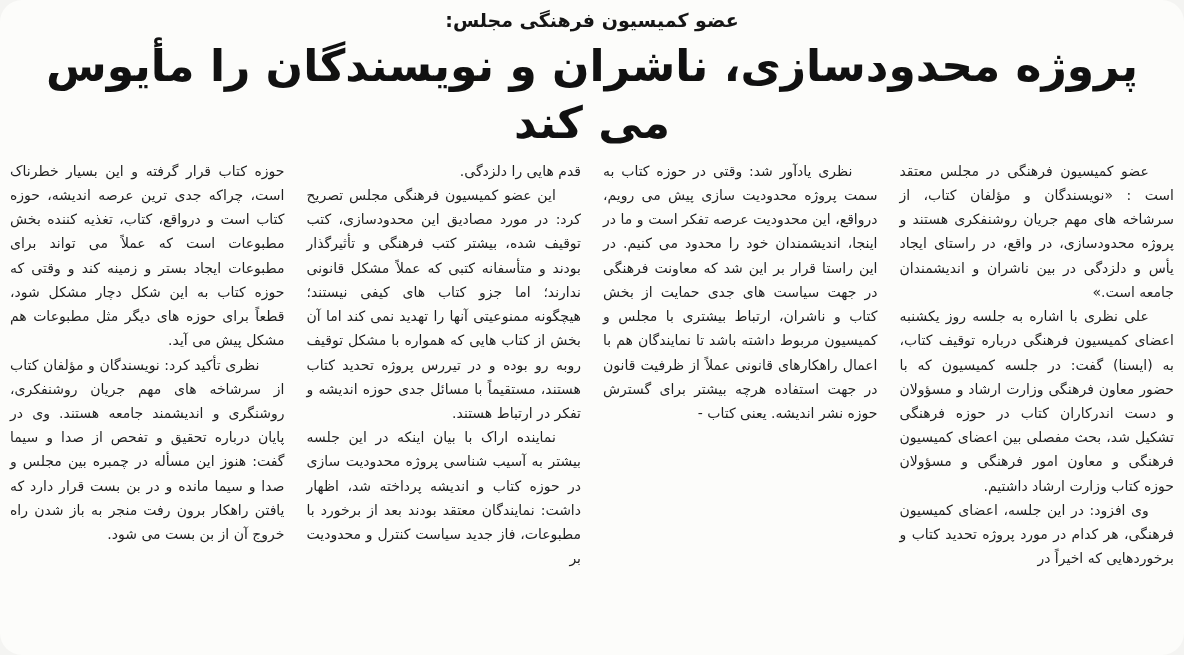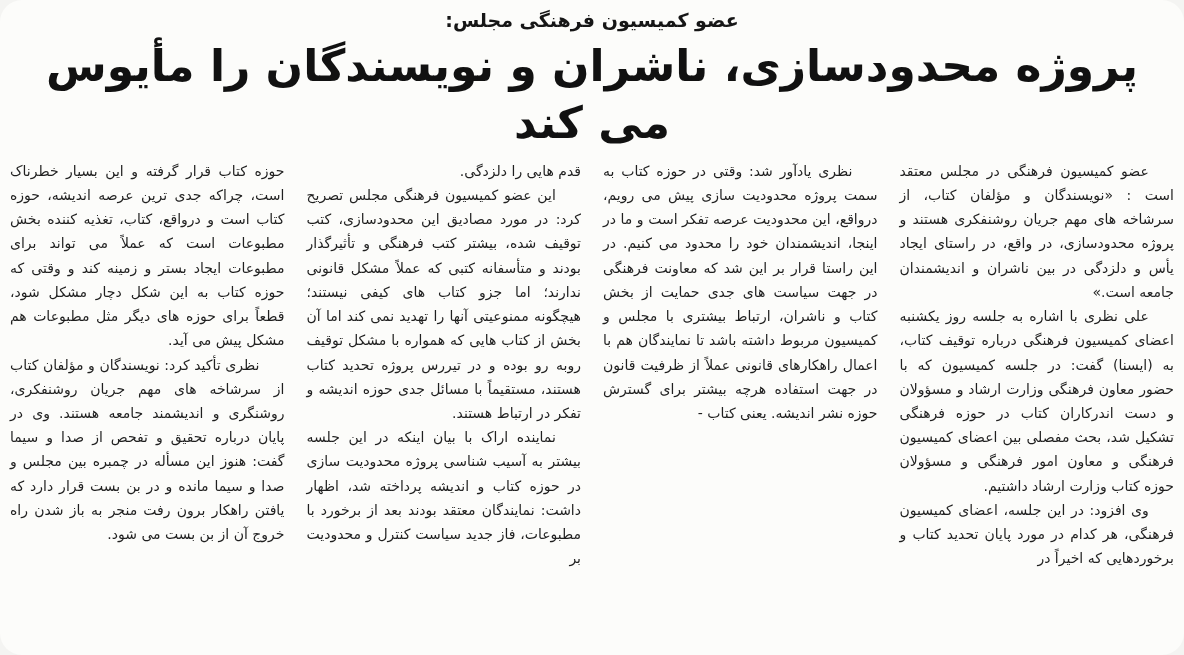--- a/index.html
+++ b/index.html
@@ -73,21 +73,21 @@
   <header class="article-header">
     <div class="kicker">عضو کمیسیون فرهنگی مجلس:</div>
     <h1 class="headline">پروژه محدودسازی، ناشران و نویسندگان را مأیوس می کند</h1>
   </header>
 
   <main class="columns">
 
     <section class="col">
       <p class="para indent">عضو کمیسیون فرهنگی در مجلس معتقد است : «نویسندگان و مؤلفان کتاب، از سرشاخه های مهم جریان روشنفکری هستند و پروژه محدودسازی، در واقع، در راستای ایجاد یأس و دلزدگی در بین ناشران و اندیشمندان جامعه است.»</p>
       <p class="para indent">علی نظری با اشاره به جلسه روز یکشنبه اعضای کمیسیون فرهنگی درباره توقیف کتاب، به (ایسنا) گفت: در جلسه کمیسیون که با حضور معاون فرهنگی وزارت ارشاد و مسؤولان و دست اندرکاران کتاب در حوزه فرهنگی تشکیل شد، بحث مفصلی بین اعضای کمیسیون فرهنگی و معاون امور فرهنگی و مسؤولان حوزه کتاب وزارت ارشاد داشتیم.</p>
-      <p class="para indent">وی افزود: در این جلسه، اعضای کمیسیون فرهنگی، هر کدام در مورد پایان تحدید کتاب و برخوردهایی که اخیراً در</p>
+      <p class="para indent">وی افزود: در این جلسه، اعضای کمیسیون فرهنگی، هر کدام در مورد پروژه تحدید کتاب و برخوردهایی که اخیراً در</p>
     </section>
 
     <section class="col">
       <p class="para indent">نظری یادآور شد: وقتی در حوزه کتاب به سمت پروژه محدودیت سازی پیش می رویم، درواقع، این محدودیت عرصه تفکر است و ما در اینجا، اندیشمندان خود را محدود می کنیم. در این راستا قرار بر این شد که معاونت فرهنگی در جهت سیاست های جدی حمایت از بخش کتاب و ناشران، ارتباط بیشتری با مجلس و کمیسیون مربوط داشته باشد تا نمایندگان هم با اعمال راهکارهای قانونی عملاً از ظرفیت قانون در جهت استفاده هرچه بیشتر برای گسترش حوزه نشر اندیشه. یعنی کتاب -</p>
     </section>
 
     <section class="col">
       <p class="para cont">قدم هایی را دلزدگی.</p>
       <p class="para indent">این عضو کمیسیون فرهنگی مجلس تصریح کرد: در مورد مصادیق این محدودسازی، کتب توقیف شده، بیشتر کتب فرهنگی و تأثیرگذار بودند و متأسفانه کتبی که عملاً مشکل قانونی ندارند؛ اما جزو کتاب های کیفی نیستند؛ هیچگونه ممنوعیتی آنها را تهدید نمی کند اما آن بخش از کتاب هایی که همواره با مشکل توقیف روبه رو بوده و در تیررس پروژه تحدید کتاب هستند، مستقیماً با مسائل جدی حوزه اندیشه و تفکر در ارتباط هستند.</p>
       <p class="para indent">نماینده اراک با بیان اینکه در این جلسه بیشتر به آسیب شناسی پروژه محدودیت سازی در حوزه کتاب و اندیشه پرداخته شد، اظهار داشت: نمایندگان معتقد بودند بعد از برخورد با مطبوعات، فاز جدید سیاست کنترل و محدودیت بر</p>

